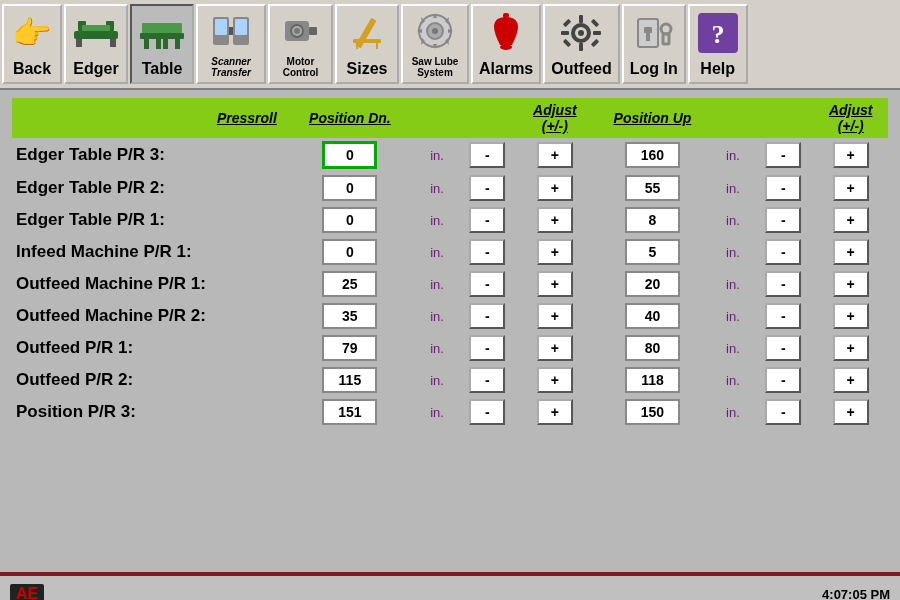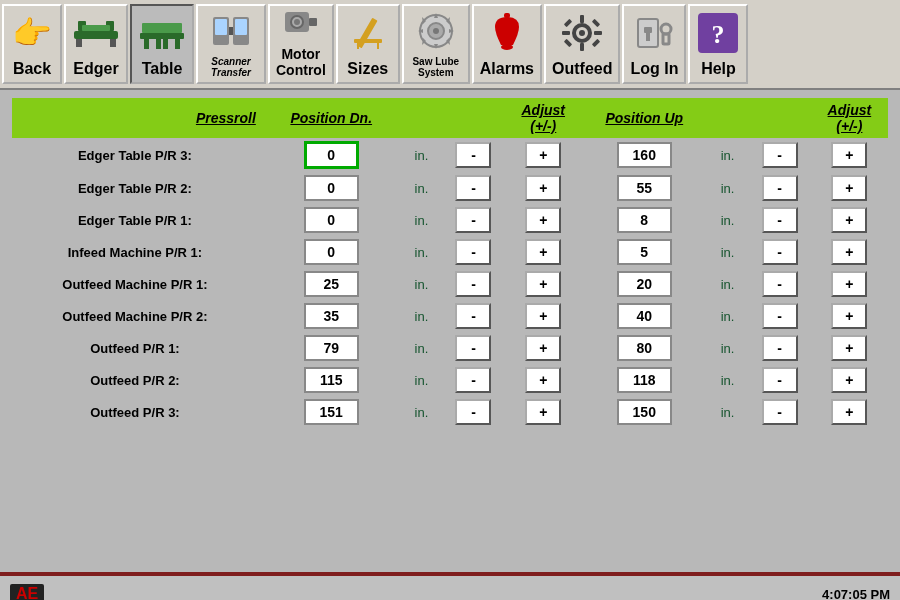--- a/index.html
+++ b/index.html
@@ -73,23 +73,23 @@
     }
     #pressroll-table th.label-col {
       text-align: right;
     }
     #pressroll-table td {
       padding: 3px 4px;
       text-align: center;
       font-size: 13px;
     }
     #pressroll-table td.row-label {
-      text-align: center;
-      font-weight: bold;
-      font-size: 13px;
+      text-align: left;
+      font-weight: bold;
+      font-size: 17px;
       padding-right: 8px;
       white-space: nowrap;
     }
     .value-box {
       background: white;
       border: 2px solid #888;
       padding: 3px 8px;
       min-width: 55px;
       display: inline-block;
       font-size: 14px;
@@ -104,21 +104,21 @@
       background: white;
       border: 2px outset #aaa;
       padding: 3px 12px;
       font-size: 14px;
       font-weight: bold;
       cursor: pointer;
       min-width: 36px;
     }
     .unit-label {
       font-size: 12px;
-      color: #14532d;
+      color: #701a75;
     }
 
     
     #statusbar {
       height: 40px;
       background: #c0c0c0;
       border-top: 4px solid #7f1d1d;
       display: flex;
       align-items: center;
       justify-content: space-between;
@@ -195,21 +195,21 @@
 
   <div class="toolbar-btn" style="min-width:65px;">
     <div class="icon-area">
       <svg width="48" height="44" viewBox="0 0 48 44">
         <rect x="8" y="12" width="24" height="20" fill="#888" rx="3"></rect>
         <rect x="32" y="18" width="8" height="8" fill="#666" rx="1"></rect>
         <circle cx="20" cy="22" r="6" fill="#aaa" stroke="#666" stroke-width="2"></circle>
         <circle cx="20" cy="22" r="3" fill="#777"></circle>
       </svg>
     </div>
-    <span class="btn-label" style="white-space:pre-line; font-size:14px;">Motor
+    <span class="btn-label" style="white-space:pre-line; font-size:10px;">Motor
 Control</span>
   </div>
 
   <div class="toolbar-btn">
     <div class="icon-area">
       <svg width="48" height="44" viewBox="0 0 48 44">
         <rect x="20" y="6" width="6" height="32" fill="#d4a020" rx="1" transform="rotate(30 23 22)"></rect>
         <rect x="10" y="28" width="28" height="4" fill="#d4a020" rx="1"></rect>
         <line x1="14" y1="28" x2="14" y2="38" stroke="#d4a020" stroke-width="2"></line>
         <line x1="34" y1="28" x2="34" y2="38" stroke="#d4a020" stroke-width="2"></line>
@@ -400,21 +400,21 @@
           <td><span class="value-box">115</span></td>
           <td class="unit-label">in.</td>
           <td><button class="adj-btn">-</button></td>
           <td><button class="adj-btn">+</button></td>
           <td><span class="value-box">118</span></td>
           <td class="unit-label">in.</td>
           <td><button class="adj-btn">-</button></td>
           <td><button class="adj-btn">+</button></td>
         </tr>
         <tr>
-          <td class="row-label">Outfeed P/R 3:</td>
+          <td class="row-label">Position P/R 3:</td>
           <td><span class="value-box">151</span></td>
           <td class="unit-label">in.</td>
           <td><button class="adj-btn">-</button></td>
           <td><button class="adj-btn">+</button></td>
           <td><span class="value-box">150</span></td>
           <td class="unit-label">in.</td>
           <td><button class="adj-btn">-</button></td>
           <td><button class="adj-btn">+</button></td>
         </tr>
       </tbody>

